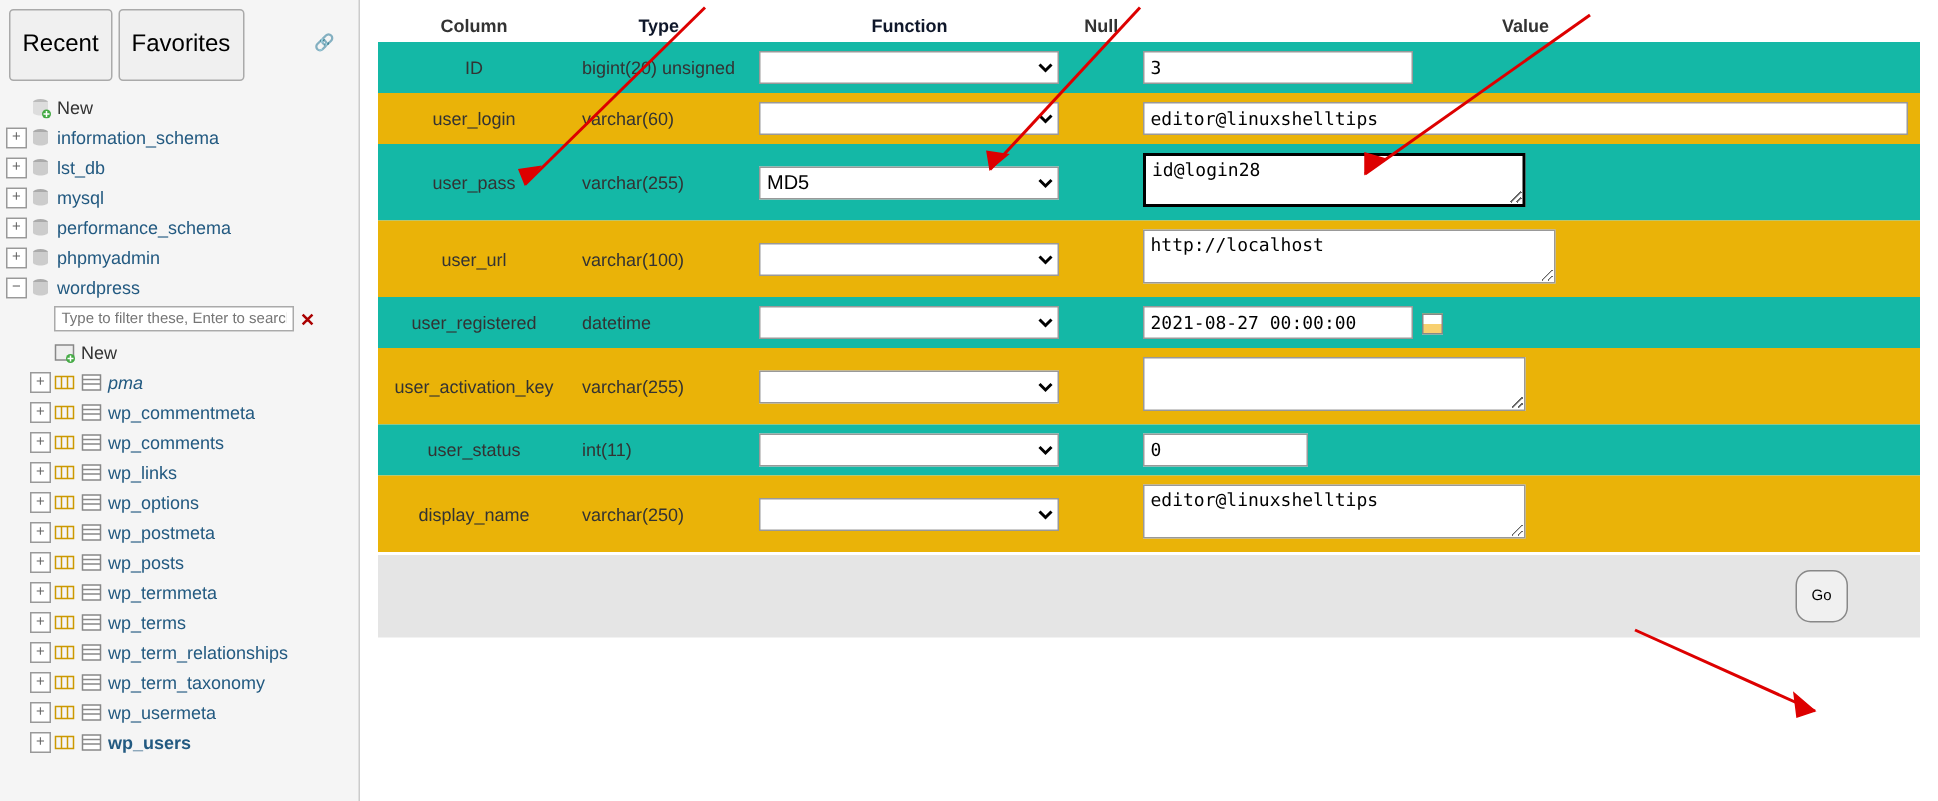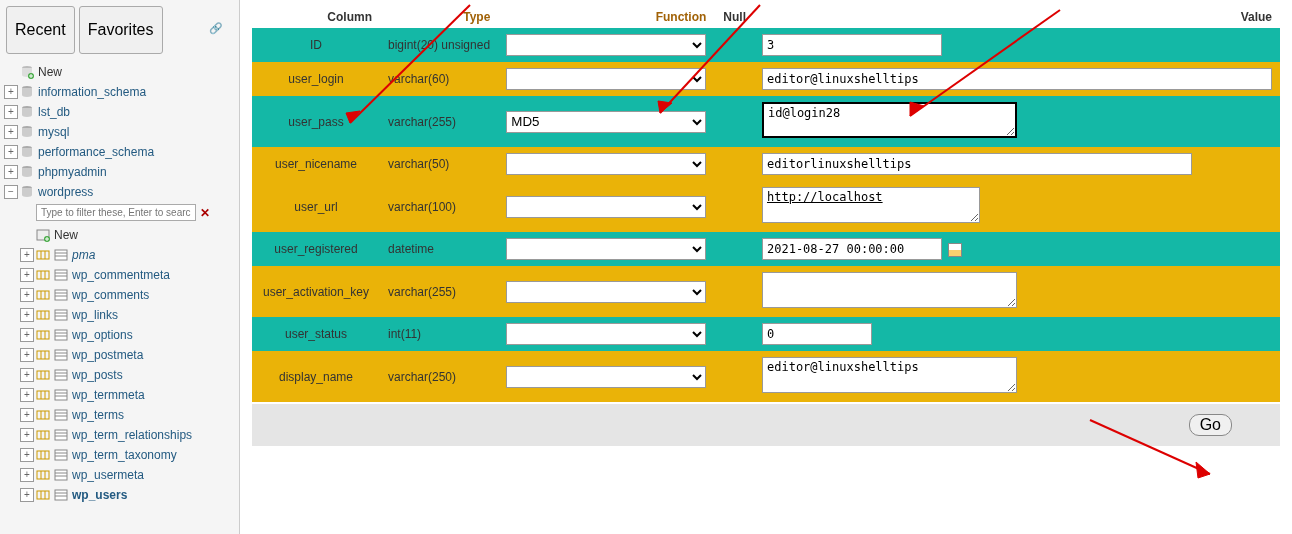--- a/index.html
+++ b/index.html
@@ -21,46 +21,46 @@
   .tree-label.sel { font-weight: bold; }
   .tree-label.newlbl { color: #333; }
   .filter-box { margin: 2px 0 4px 32px; display: flex; align-items: center; }
   .filter-box input { width: 160px; font-size: 10px; padding: 2px 4px; border: 1px solid #aaa; }
   .filter-x { color: #a00; font-weight: bold; margin-left: 4px; cursor: pointer; }
   .italic { font-style: italic; text-align: center; }
   
   
   .main { flex: 1; padding: 6px 12px; background: #fff; position: relative; overflow: hidden; }
   table.form { width: 100%; border-collapse: collapse; }
-  table.form th { text-align: right; font-weight: bold; padding: 4px 8px; font-size: 12px; background: #fff; }
-  table.form th .sortable { color: #a16207; cursor: pointer; }
+  table.form th { text-align: center; font-weight: bold; padding: 4px 8px; font-size: 12px; background: #fff; }
+  table.form th .sortable { color: #0f172a; cursor: pointer; }
   table.form td { padding: 6px 8px; vertical-align: middle; }
   .row-odd { background: #14b8a6; }
   .row-even { background: #eab308; }
   .col-name { text-align: center; width: 130px; }
   .col-type { width: 130px; }
   .col-func { width: 210px; }
   .col-null { width: 40px; }
   select.func { width: 200px; height: 22px; border: 1px solid #999; background: #fff; }
   input.val, textarea.val { border: 1px solid #999; padding: 2px 4px; font-family: monospace; font-size: 12px; background: #fff; }
   input.val { height: 22px; }
   textarea.val { height: 36px; resize: both; overflow: auto; white-space: pre; }
   .val-id { width: 180px; }
   .val-login { width: 510px; }
   .val-pass { width: 255px; border: 2px solid #000 !important; }
   .val-nice { width: 430px; }
   .val-email { width: 255px; }
-  .val-url { width: 218px; text-decoration: underline; }
+  .val-url { width: 275px; }
   .val-reg { width: 180px; }
   .val-act { width: 255px; }
   .val-status { width: 110px; }
   .val-disp { width: 255px; }
   .cal-icon { display:inline-block; width:14px; height:14px; border:1px solid #888; background: linear-gradient(#fff 50%, #f8d070 50%); margin-left: 6px; vertical-align: middle; cursor: pointer; }
   .go-row { text-align: right; padding: 10px 48px 10px 8px; background: #e5e5e5; margin-top: 2px; }
-  .go-btn { background: #f0f0f0; border: 1px solid #888; border-radius: 10px; padding: 1px 10px; font-size: 16px; cursor: pointer; }
+  .go-btn { background: #f0f0f0; border: 1px solid #888; border-radius: 10px; padding: 11px 10px; font-size: 10px; cursor: pointer; }
   
   
   .arrow { position: absolute; pointer-events: none; }
   .arrow svg { overflow: visible; }
   .arrow line, .arrow polygon { stroke: #d00; fill: #d00; }
   .arrow line { stroke-width: 2; }
 </style>
 </head>
 <body>
 
@@ -448,27 +448,20 @@
             <td><input class="val val-login" value="editor@linuxshelltips" style=""></td>
           </tr>
           <tr class="row-odd">
             <td class="col-name">user_pass</td>
             <td class="col-type">varchar(255)</td>
             <td class="col-func"><select class="func"><option>MD5</option></select></td>
             <td class="col-null"></td>
             <td><textarea class="val val-pass" style="">id@login28</textarea></td>
           </tr>
           <tr class="row-even">
-            <td class="col-name">user_nicename</td>
-            <td class="col-type">varchar(50)</td>
-            <td class="col-func"><select class="func"><option></option></select></td>
-            <td class="col-null"></td>
-            <td><input class="val val-nice" value="editorlinuxshelltips" style=""></td>
-          </tr>
-          <tr class="row-even">
             <td class="col-name">user_url</td>
             <td class="col-type">varchar(100)</td>
             <td class="col-func"><select class="func"><option></option></select></td>
             <td class="col-null"></td>
             <td><textarea class="val val-url" style="">http://localhost</textarea></td>
           </tr>
           <tr class="row-odd">
             <td class="col-name">user_registered</td>
             <td class="col-type">datetime</td>
             <td class="col-func"><select class="func"><option></option></select></td>

